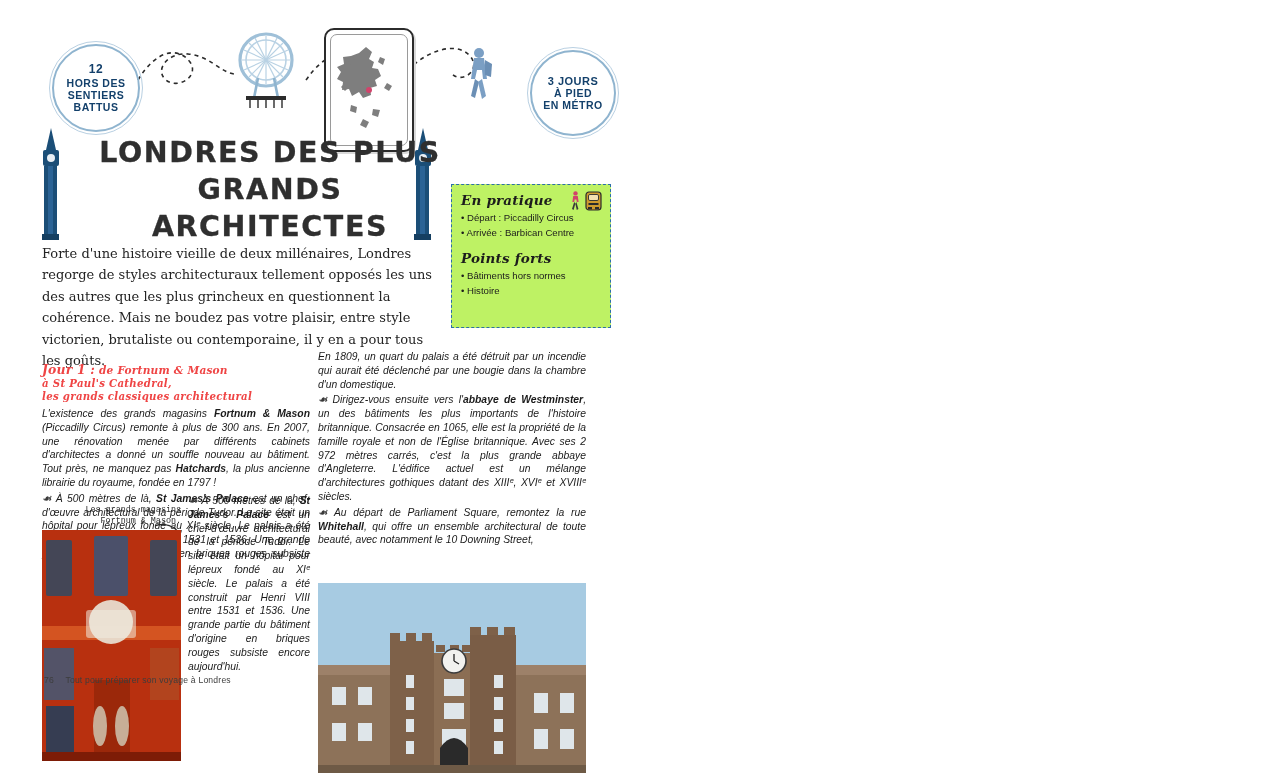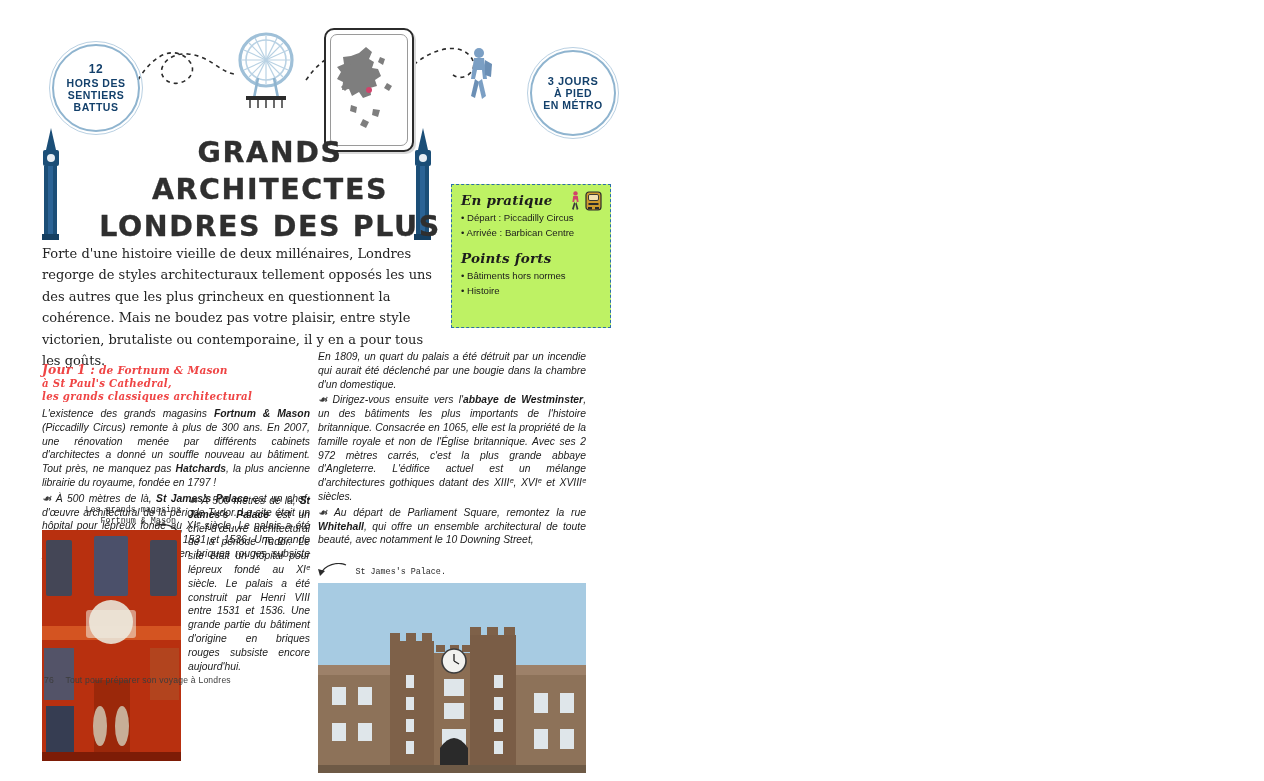--- a/index.html
+++ b/index.html
@@ -230,22 +230,22 @@
         <div class="base"></div>
     </div>
     <div class="bigben bb2">
       <div class="spire"></div>
         <div class="clock"></div>
         <div class="shaft"></div>
         <div class="base"></div>
     </div>
 
     <div class="title-block">
+      <div class="title-line">LONDRES DES PLUS</div>
       <div class="title-line">GRANDS ARCHITECTES</div>
-      <div class="title-line">LONDRES DES PLUS</div>
     </div>
 
     <div class="practique">
       <div class="prat-icons">
         <svg class="ico-walk" viewBox="0 0 11 20">
           <circle cx="5.5" cy="2.4" r="2.2" fill="#d2436b"></circle>
           <path d="M3.2 5 L7.8 5 L8.6 11 L6.8 11 L6.4 8.6 L4.6 8.6 L4.2 11 L2.4 11 Z" fill="#d2436b"></path>
           <path d="M4.2 11 L2 18 L3.6 19 L5.4 12.6 Z M6.4 11 L8.4 18 L6.8 19 L5.4 13 Z" fill="#3a3a3a"></path>
         </svg>
         <svg class="ico-tube" viewBox="0 0 17 20">
@@ -318,27 +318,20 @@
     <div class="col col2">
       <p class="body">En 1809, un quart du palais a été détruit par un incendie qui aurait été déclenché par une bougie dans la chambre d'un domestique.</p>
       <p class="body">
         <span class="lamp">☙&nbsp;</span><span>Dirigez-vous ensuite vers l'</span><b>abbaye de Westminster</b><span>, un des bâtiments les plus importants de l'histoire britannique. Consacrée en 1065, elle est la propriété de la famille royale et non de l'Église britannique. Avec ses 2 972 mètres carrés, c'est la plus grande abbaye d'Angleterre. L'édifice actuel est un mélange d'architectures gothiques datant des XIIIᵉ, XVIᵉ et XVIIIᵉ siècles.</span>
       </p>
       <p class="body">
         <span class="lamp">☙&nbsp;</span><span>Au départ de Parliament Square, remontez la rue </span><b>Whitehall</b><span>, qui offre un ensemble architectural de toute beauté, avec notamment le 10 Downing Street,</span>
       </p>
     </div>
 
-    <div class="cap-stjames">
-      <svg width="30" height="14" style="vertical-align:middle;margin-right:3px;" class="arrow-swirl">
-        <path d="M28 2 C 20 -2, 6 2, 3 11" fill="none" stroke="#2b2b2b" stroke-width="1.1"></path>
-        <path d="M7 8 L2 13 L0 6 Z" fill="#2b2b2b"></path>
-      </svg>
-      <span class="cap left">St James's Palace.</span>
-    </div>
     <div class="ph-stjames">
       <div class="photo">
         <svg width="268" height="190" viewBox="0 0 268 190">
           <rect width="268" height="190" fill="#a7cbe2"></rect>
           <rect x="0" y="82" width="268" height="108" fill="#9d8169"></rect>
           <rect x="0" y="92" width="72" height="98" fill="#8d7259"></rect>
           <rect x="72" y="58" width="44" height="132" fill="#7e6149"></rect>
           <rect x="116" y="70" width="36" height="120" fill="#8b6e54"></rect>
           <rect x="152" y="52" width="46" height="138" fill="#7a5d46"></rect>
           <rect x="198" y="92" width="70" height="98" fill="#8d7259"></rect>

